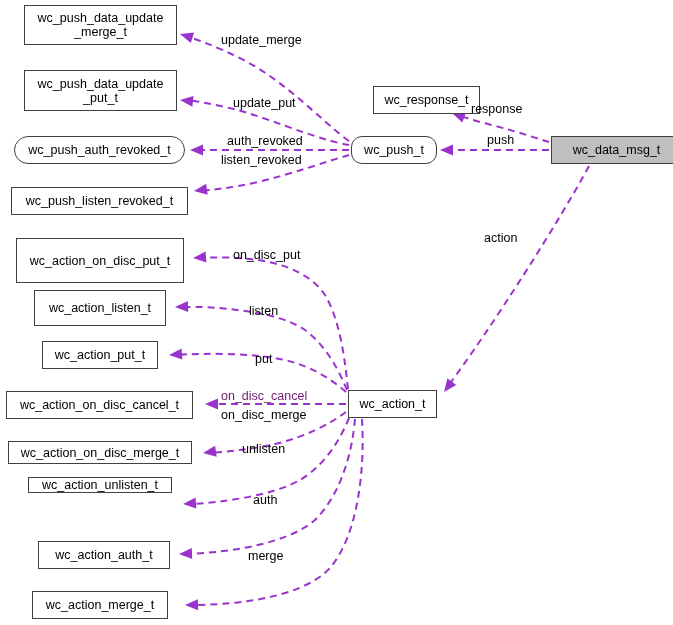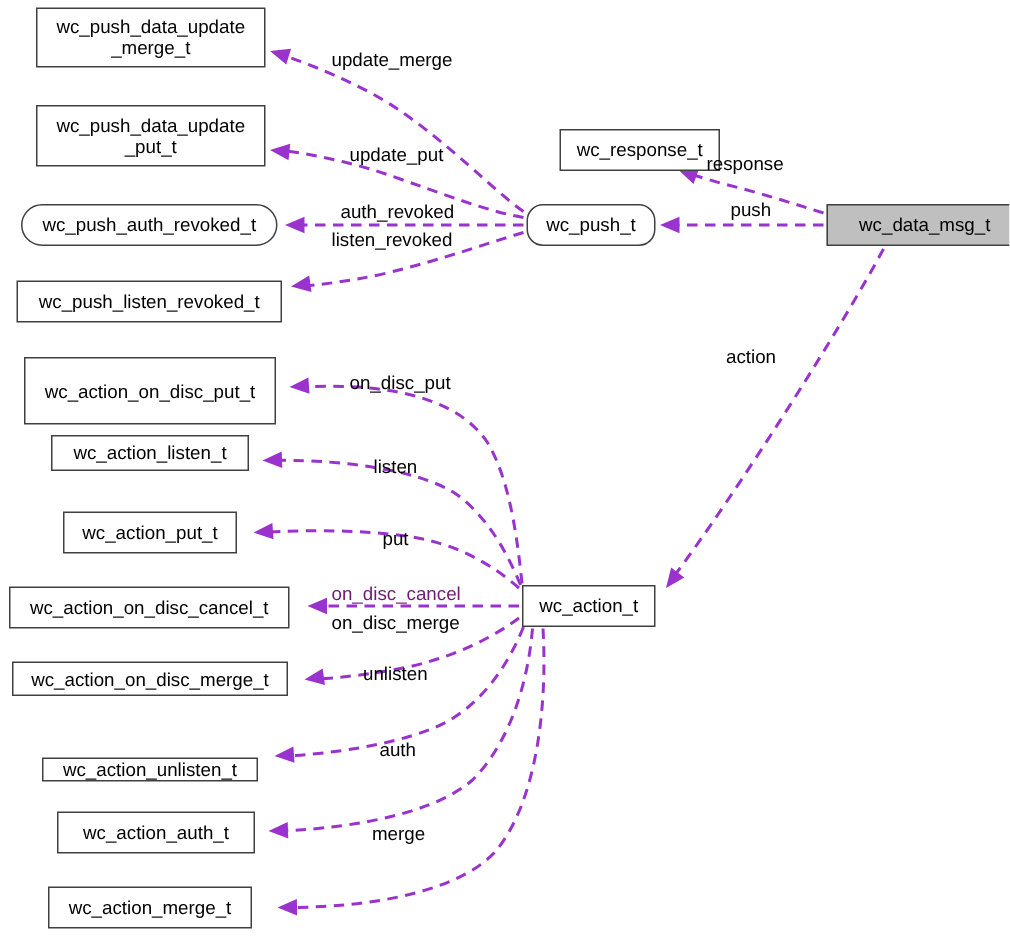--- a/index.html
+++ b/index.html
@@ -119,25 +119,25 @@
     </svg>
 
   <div id="node-layer">
       <div class="node" style="left: 24px; top: 5px; width: 153px; height: 40px; border-color: rgb(64, 64, 64); color: rgb(0, 0, 0); background: rgb(255, 255, 255);"><span>wc_push_data_update
 _merge_t</span></div>
       <div class="node" style="left: 24px; top: 70px; width: 153px; height: 41px; border-color: rgb(64, 64, 64); color: rgb(0, 0, 0); background: rgb(255, 255, 255);"><span>wc_push_data_update
 _put_t</span></div>
       <div class="node" style="left: 14px; top: 136px; width: 171px; height: 28px; border-color: rgb(64, 64, 64); color: rgb(0, 0, 0); background: rgb(255, 255, 255); border-radius: 14px;"><span>wc_push_auth_revoked_t</span></div>
       <div class="node" style="left: 11px; top: 187px; width: 177px; height: 28px; border-color: rgb(64, 64, 64); color: rgb(0, 0, 0); background: rgb(255, 255, 255);"><span>wc_push_listen_revoked_t</span></div>
       <div class="node" style="left: 16px; top: 238px; width: 168px; height: 45px; border-color: rgb(64, 64, 64); color: rgb(0, 0, 0); background: rgb(255, 255, 255);"><span>wc_action_on_disc_put_t</span></div>
-      <div class="node" style="left: 34px; top: 290px; width: 132px; height: 24px; border-color: rgb(64, 64, 64); color: rgb(0, 0, 0); background: rgb(255, 255, 255);"><span>wc_action_listen_t</span></div>
+      <div class="node" style="left: 34px; top: 290px; width: 132px; height: 36px; border-color: rgb(64, 64, 64); color: rgb(0, 0, 0); background: rgb(255, 255, 255);"><span>wc_action_listen_t</span></div>
       <div class="node" style="left: 42px; top: 341px; width: 116px; height: 28px; border-color: rgb(64, 64, 64); color: rgb(0, 0, 0); background: rgb(255, 255, 255);"><span>wc_action_put_t</span></div>
       <div class="node" style="left: 6px; top: 391px; width: 187px; height: 28px; border-color: rgb(64, 64, 64); color: rgb(0, 0, 0); background: rgb(255, 255, 255);"><span>wc_action_on_disc_cancel_t</span></div>
       <div class="node" style="left: 8px; top: 441px; width: 184px; height: 23px; border-color: rgb(64, 64, 64); color: rgb(0, 0, 0); background: rgb(255, 255, 255);"><span>wc_action_on_disc_merge_t</span></div>
-      <div class="node" style="left: 28px; top: 505px; width: 144px; height: 16px; border-color: rgb(64, 64, 64); color: rgb(0, 0, 0); background: rgb(255, 255, 255);"><span>wc_action_unlisten_t</span></div>
+      <div class="node" style="left: 28px; top: 477px; width: 144px; height: 16px; border-color: rgb(64, 64, 64); color: rgb(0, 0, 0); background: rgb(255, 255, 255);"><span>wc_action_unlisten_t</span></div>
       <div class="node" style="left: 38px; top: 541px; width: 132px; height: 28px; border-color: rgb(64, 64, 64); color: rgb(0, 0, 0); background: rgb(255, 255, 255);"><span>wc_action_auth_t</span></div>
       <div class="node" style="left: 32px; top: 591px; width: 136px; height: 28px; border-color: rgb(64, 64, 64); color: rgb(0, 0, 0); background: rgb(255, 255, 255);"><span>wc_action_merge_t</span></div>
       <div class="node" style="left: 341px; top: 86px; width: 107px; height: 28px; border-color: rgb(64, 64, 64); color: rgb(0, 0, 0); background: rgb(255, 255, 255); margin-left: 32px;"><span>wc_response_t</span></div>
       <div class="node" style="left: 351px; top: 136px; width: 86px; height: 28px; border-color: rgb(64, 64, 64); color: rgb(0, 0, 0); background: rgb(255, 255, 255); border-radius: 11px;"><span>wc_push_t</span></div>
       <div class="node" style="left: 348px; top: 390px; width: 89px; height: 28px; border-color: rgb(64, 64, 64); color: rgb(0, 0, 0); background: rgb(255, 255, 255);"><span>wc_action_t</span></div>
       <div class="node highlight" style="left: 551px; top: 136px; width: 131px; height: 28px; border-color: rgb(64, 64, 64); color: rgb(0, 0, 0); background: rgb(191, 191, 191);"><span>wc_data_msg_t</span></div>
     </div>
   <div id="label-layer">
       <div class="edge-label" style="left: 221px; top: 34px; color: rgb(0, 0, 0);">update_merge</div>
       <div class="edge-label" style="left: 233px; top: 97px; color: rgb(0, 0, 0);">update_put</div>

